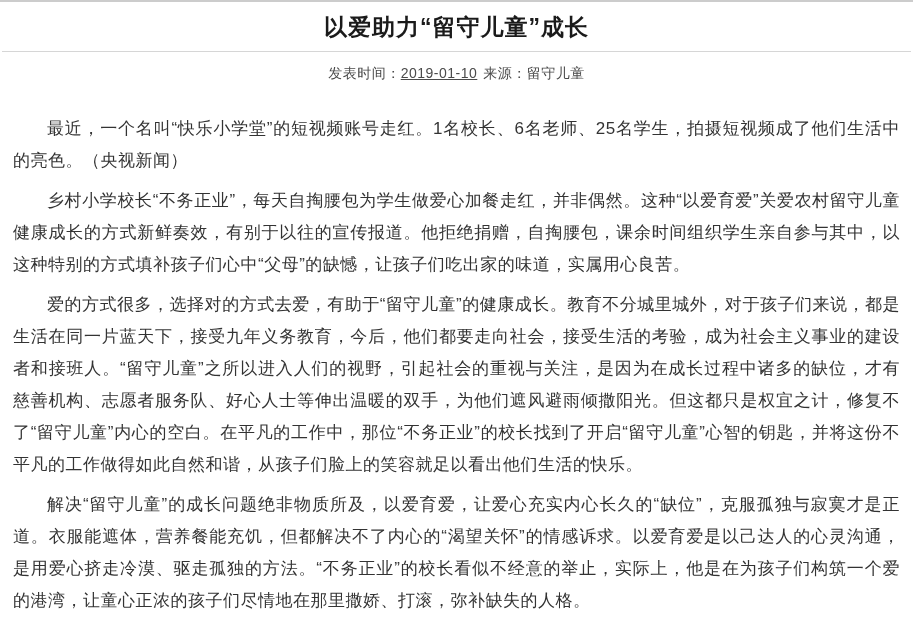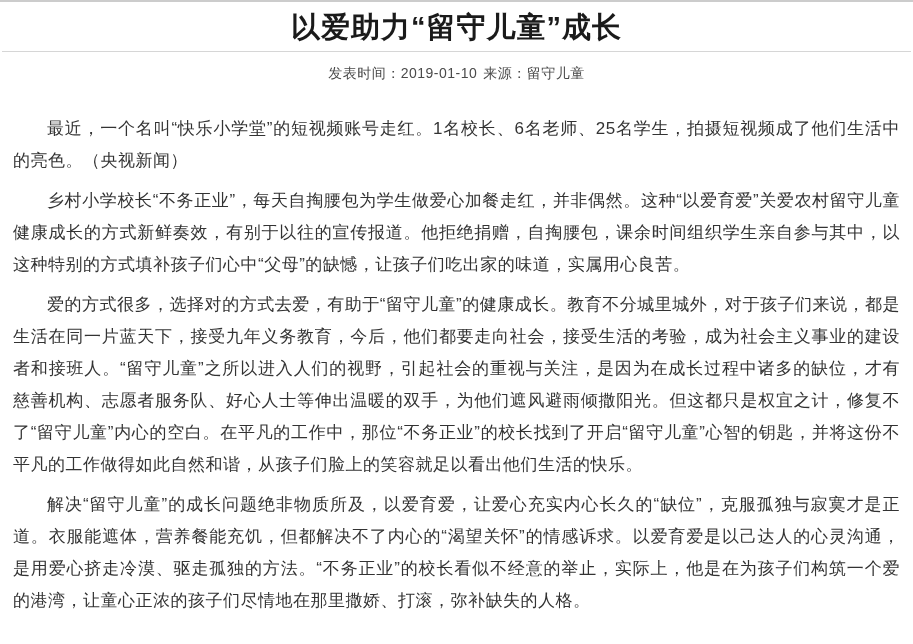--- a/index.html
+++ b/index.html
@@ -19,21 +19,21 @@
       position: relative;
     }
     .top-border {
       width: 100%;
       height: 2px;
       background: #cccccc;
     }
     .article-title {
       margin: 11px 0 0 0;
       padding: 0;
-      font-size: 29px;
+      font-size: 23px;
       line-height: 28px;
       font-weight: bold;
       text-align: center;
       color: #1a1a1a;
       letter-spacing: 1px;
     }
     .title-divider {
       border: none;
       border-top: 1px solid #d6d6d6;
       margin: 10px 2px 0 2px;
@@ -41,20 +41,21 @@
     }
     .article-meta {
       margin-top: 13px;
       text-align: center;
       font-size: 14px;
       color: #4a4a4a;
       letter-spacing: 0.5px;
     }
     .article-meta .meta-date {
       margin-right: 6px;
+      text-decoration: underline;
     }
     .article-meta .meta-source-label {
       margin-right: 0;
     }
     .article-content {
       margin-top: 30px;
       padding: 0 5px;
       font-size: 17px;
       line-height: 32px;
       color: #333333;

